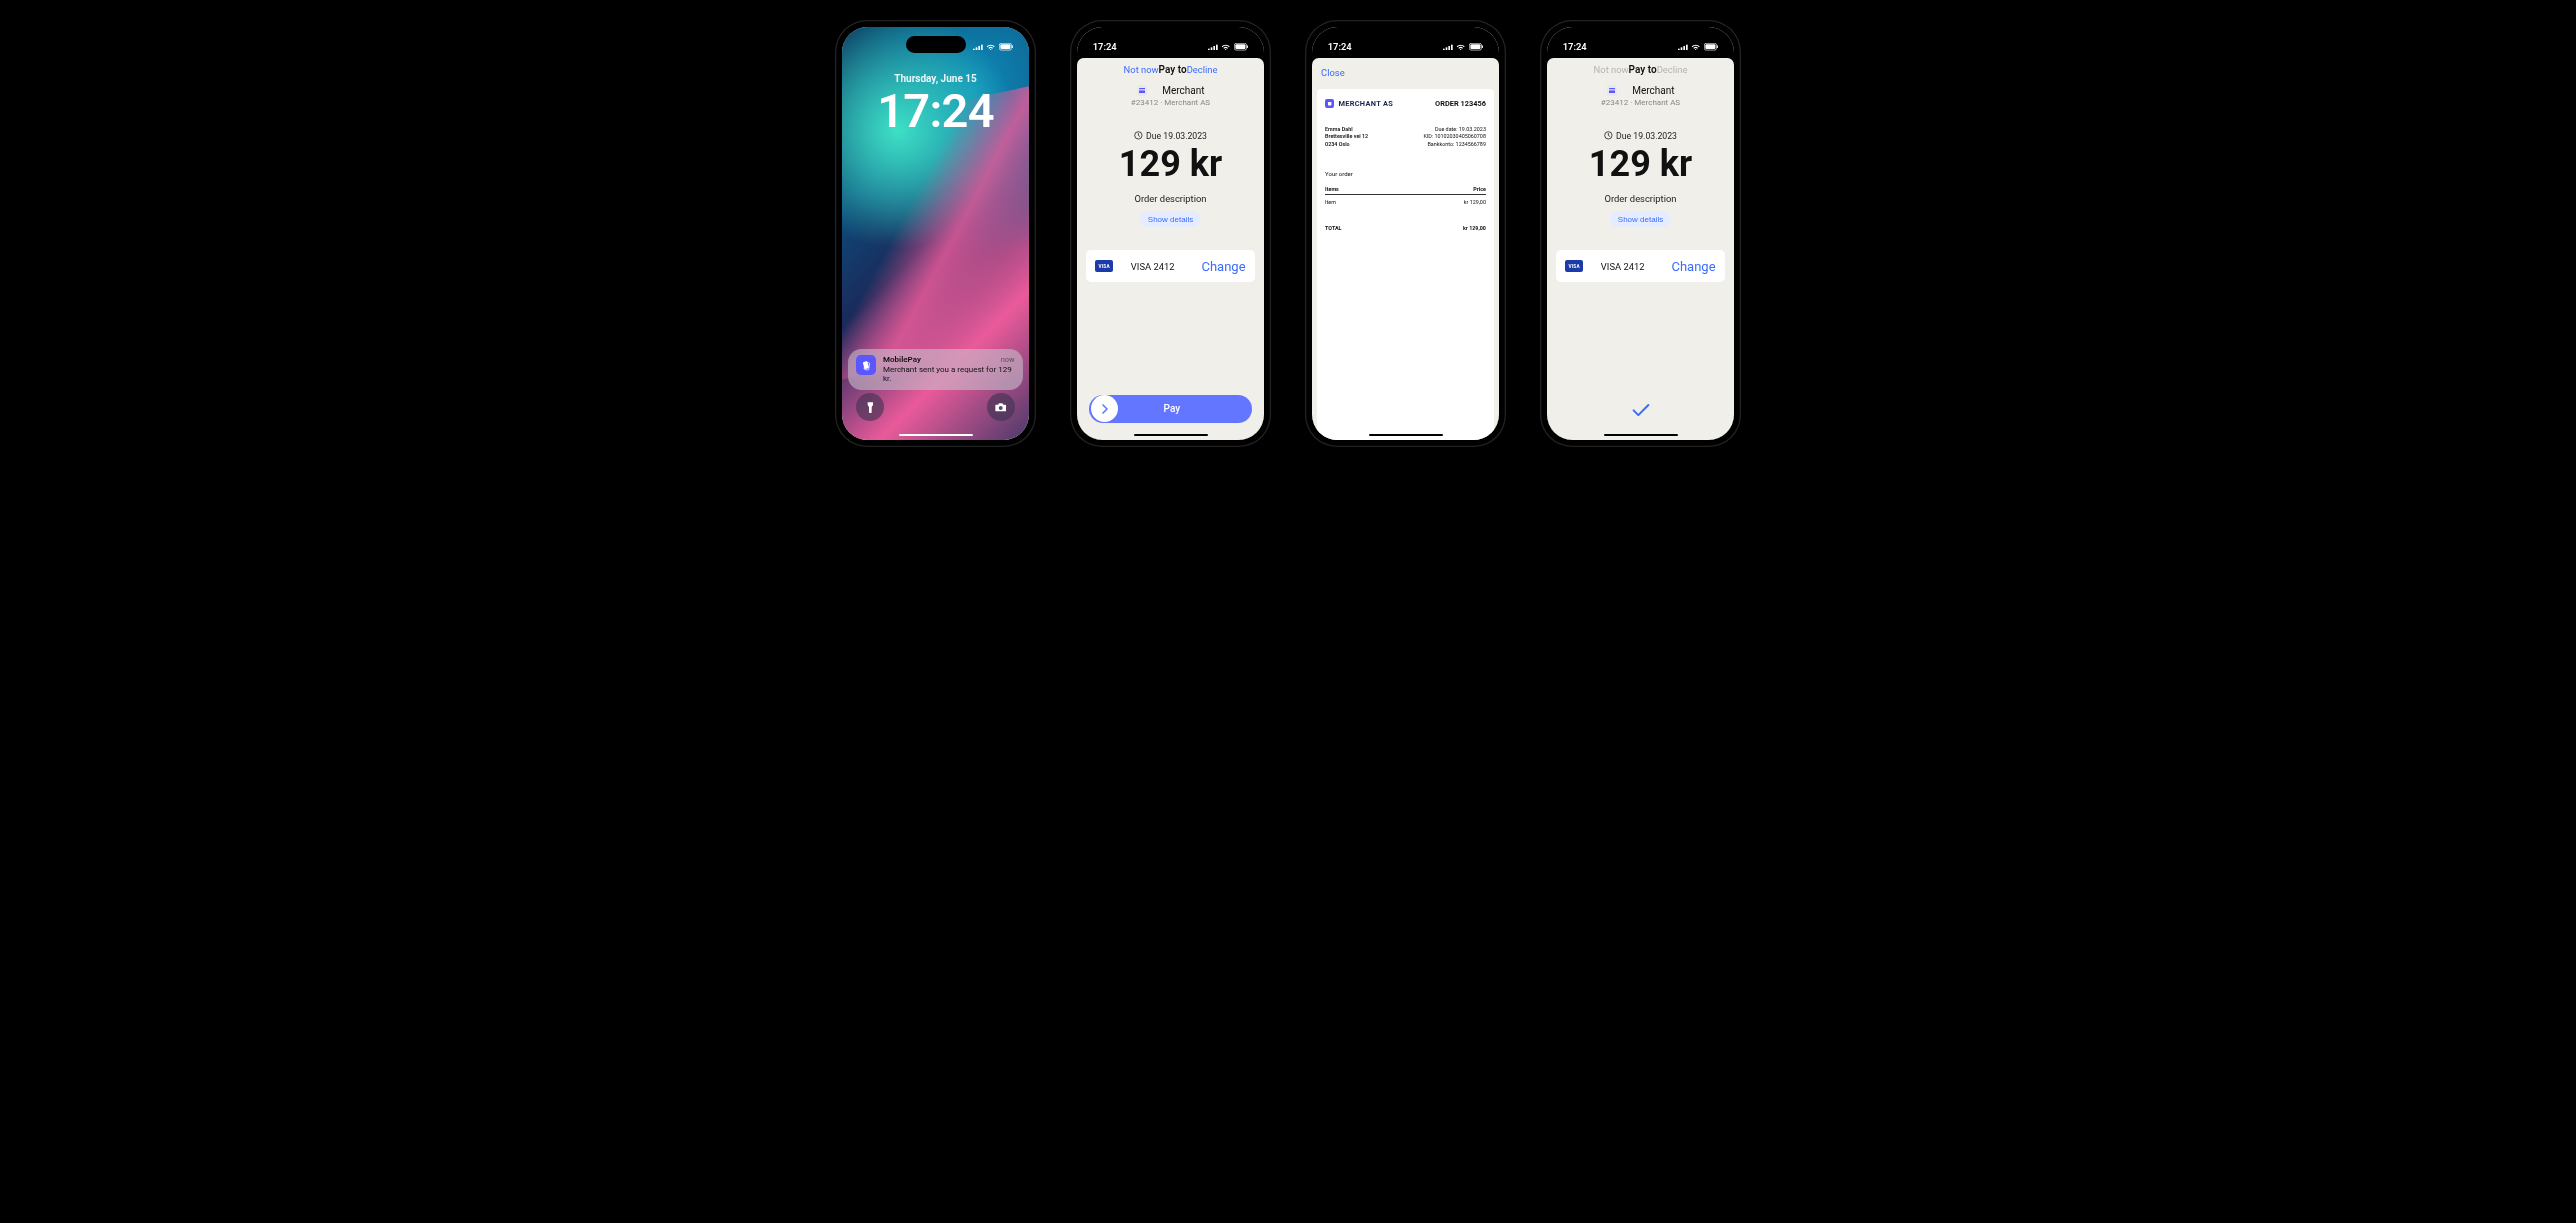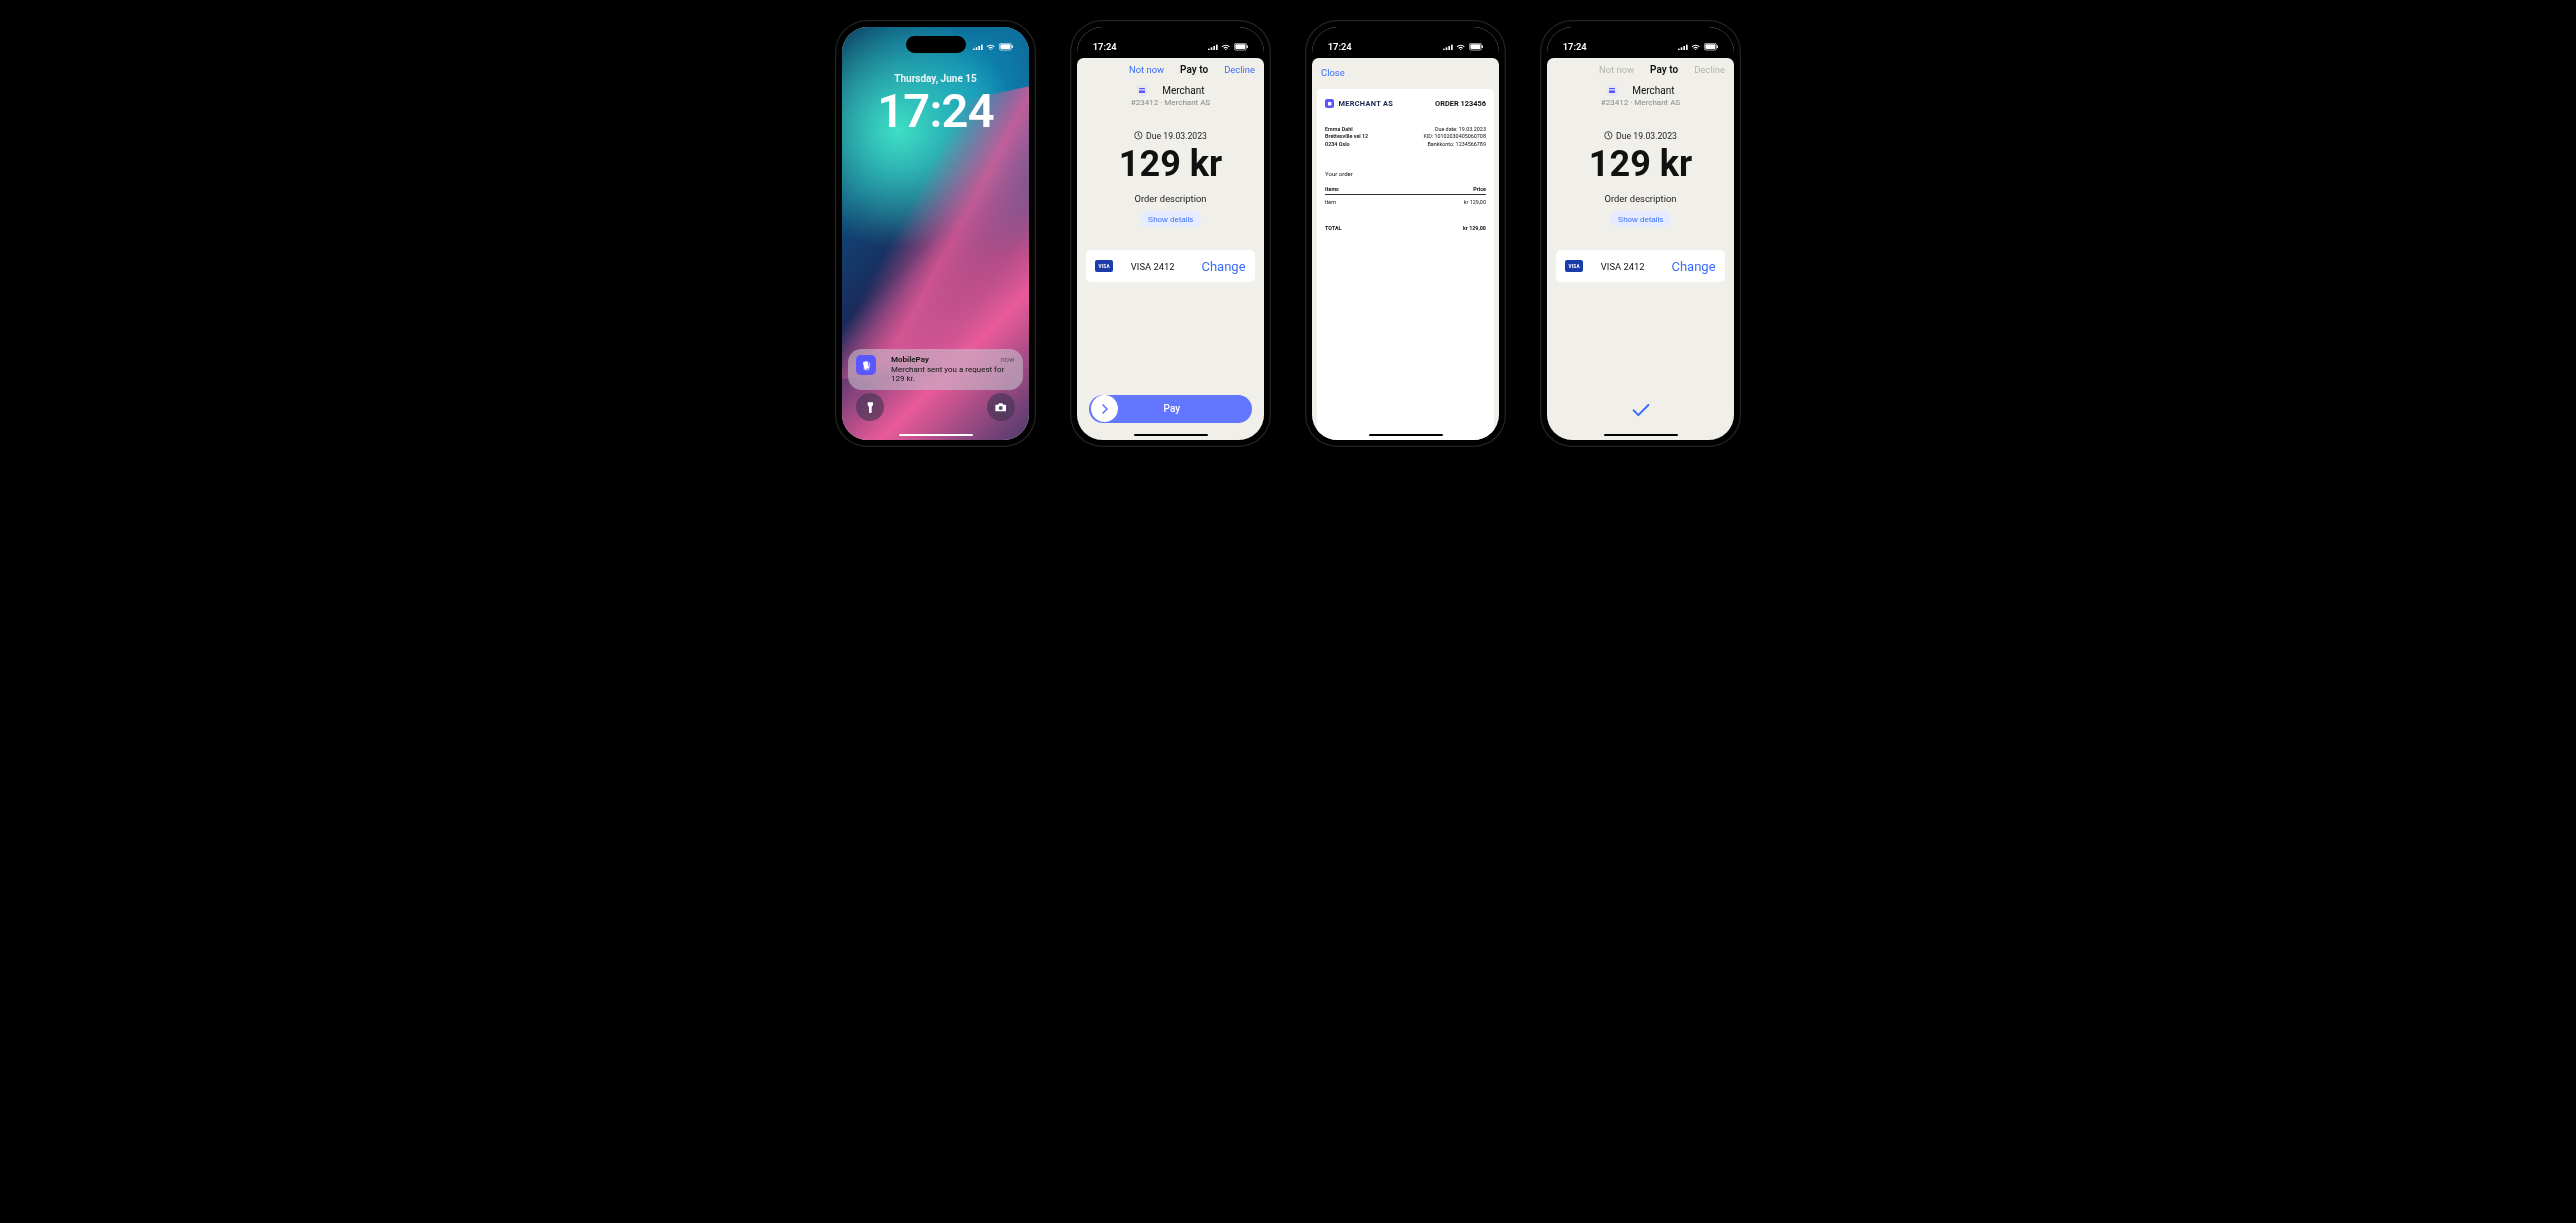--- a/index.html
+++ b/index.html
@@ -118,21 +118,21 @@
   }
   .notif-icon {
     width: 20px; height: 20px;
     background: #5b57ff;
     border-radius: 4.7px;
     display: flex;
     align-items: center;
     justify-content: center;
     flex-shrink: 0;
   }
-  .notif-body { flex: 1; color: #111; font-size: 8px; margin-left: 8px; }
+  .notif-body { flex: 1; color: #111; font-size: 8px; }
   .notif-title-row { display: flex; justify-content: space-between; align-items: baseline; }
   .notif-title { font-weight: 600; }
   .notif-time { font-size: 7.4px; color: #555; }
   .notif-msg { margin-top: 0.7px; }
   .quick-actions {
     position: absolute;
     bottom: 19px;
     left: 0; right: 0;
     display: flex;
     justify-content: space-between;
@@ -157,24 +157,23 @@
     position: absolute;
     top: 31px;
     left: 0; right: 0; bottom: 0;
     background: #f0efe9;
     border-radius: 6.7px 6.7px 0 0;
     display: flex;
     flex-direction: column;
   }
   .sheet-header {
     display: flex;
-    justify-content: space-between;
+    justify-content: center;
     align-items: center;
     padding: 6.7px 9.4px 5.4px;
-    margin-left: 43px;
   }
   .sheet-title { font-size: 10px; font-weight: 600; color: #111; }
   .link-btn { font-size: 9.4px; color: #3a6cff; }
   .link-btn.disabled { color: #b5b5b0; }
   .merchant-block {
     text-align: center;
     margin-top: 4px;
   }
   .merchant-line {
     display: flex;

